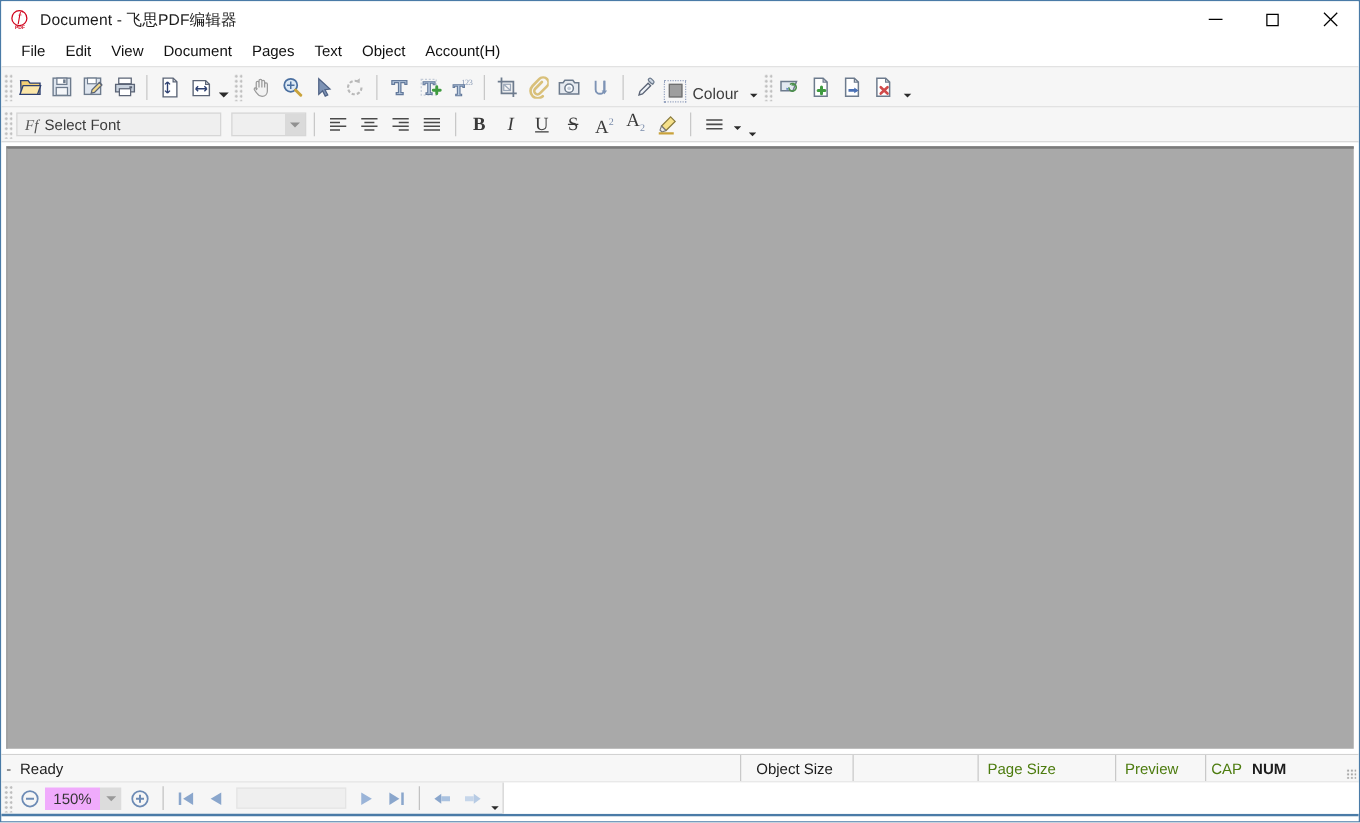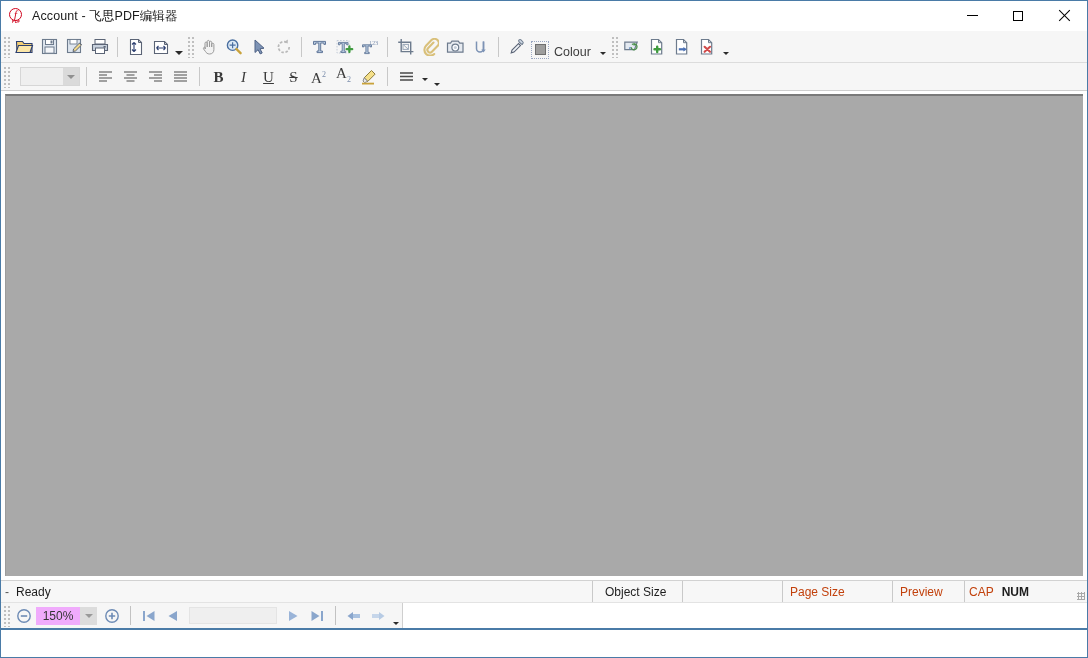--- a/index.html
+++ b/index.html
@@ -326,21 +326,21 @@
   }
   .st-fill { flex: 1 1 auto; }
   .st-cell {
     border-left: 1px solid #c9c9c9;
     display: flex;
     align-items: center;
     padding: 0 7px;
     box-sizing: border-box;
     white-space: nowrap;
   }
-  .st-cell.dim { color: #c2410c; }
+  .st-cell.dim { color: #4d7c0f; }
   .st-cell.num { color: #1d1d1d; font-weight: bold; }
   .resizer {
     width: 14px;
     display: flex;
     align-items: flex-end;
     justify-content: flex-end;
     padding: 0 2px 2px 0;
     box-sizing: border-box;
   }
   .resizer i {
@@ -417,34 +417,44 @@
 <body>
 
 <div id="app">
 
   <div class="titlebar">
     <div class="app-icon">
       <span class="ring"></span>
       <span class="ff">f</span>
       <span class="pdf">PDF</span>
     </div>
-    <div class="title-text">Account - 飞思PDF编辑器</div>
+    <div class="title-text">Document - 飞思PDF编辑器</div>
     <div class="win-btns">
       <div class="win-btn">
         <span class="glyph-min"></span>
       </div>
       <div class="win-btn">
         <span class="glyph-max"></span>
       </div>
       <div class="win-btn close">
         <span class="glyph-close"></span>
       </div>
     </div>
   </div>
 
+  <div class="menubar">
+    <div class="menu-item">File</div>
+    <div class="menu-item">Edit</div>
+    <div class="menu-item">View</div>
+    <div class="menu-item">Document</div>
+    <div class="menu-item">Pages</div>
+    <div class="menu-item">Text</div>
+    <div class="menu-item">Object</div>
+    <div class="menu-item">Account(H)</div>
+  </div>
 
   <div class="toolbar">
 
     <div class="grip"></div>
 
     <div class="tbtn">
       <svg width="19" height="18" viewBox="0 0 19 18">
         <path d="M1.5 3.5h6l1.5 2h8v9h-15z" fill="#f4cf73" stroke="#2c3f70" stroke-width="1.1"></path>
         <path d="M3.5 7.5h14l-2.5 7h-14z" fill="#fbe6a8" stroke="#2c3f70" stroke-width="1.1"></path>
       </svg>
@@ -625,20 +635,24 @@
       </svg>
     </div>
     <div class="dropcar">
       <span class="caret sm"></span>
     </div>
   </div>
 
   <div class="toolbar row2">
     <div class="grip"></div>
 
+    <div class="font-combo">
+      <span class="fficon">Ff</span>
+      <span class="font-placeholder">Select Font</span>
+    </div>
 
     <div class="size-combo">
       <span class="combo-arrow">
           <span class="v"></span>
         </span>
     </div>
 
     <div class="vsep"></div>
 
     <div class="fbtn">

